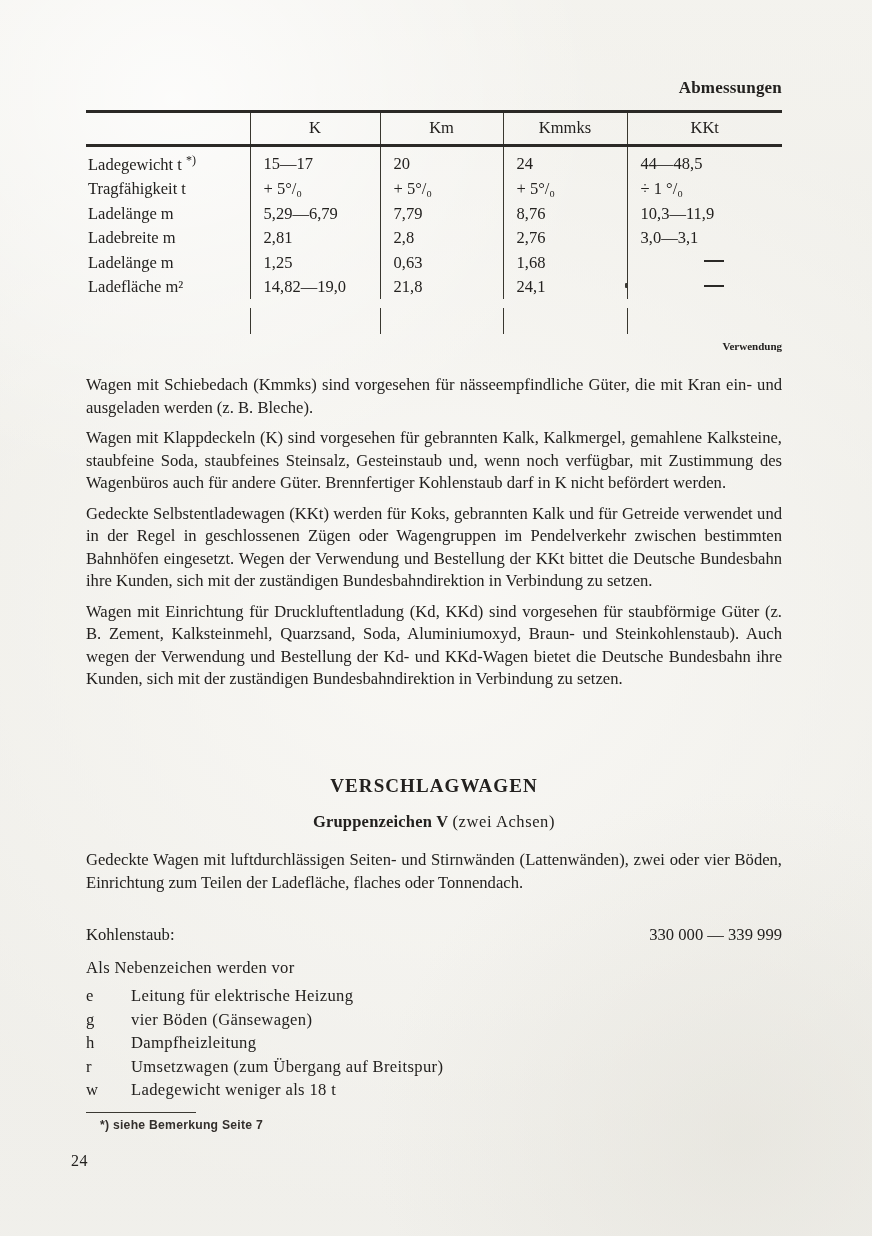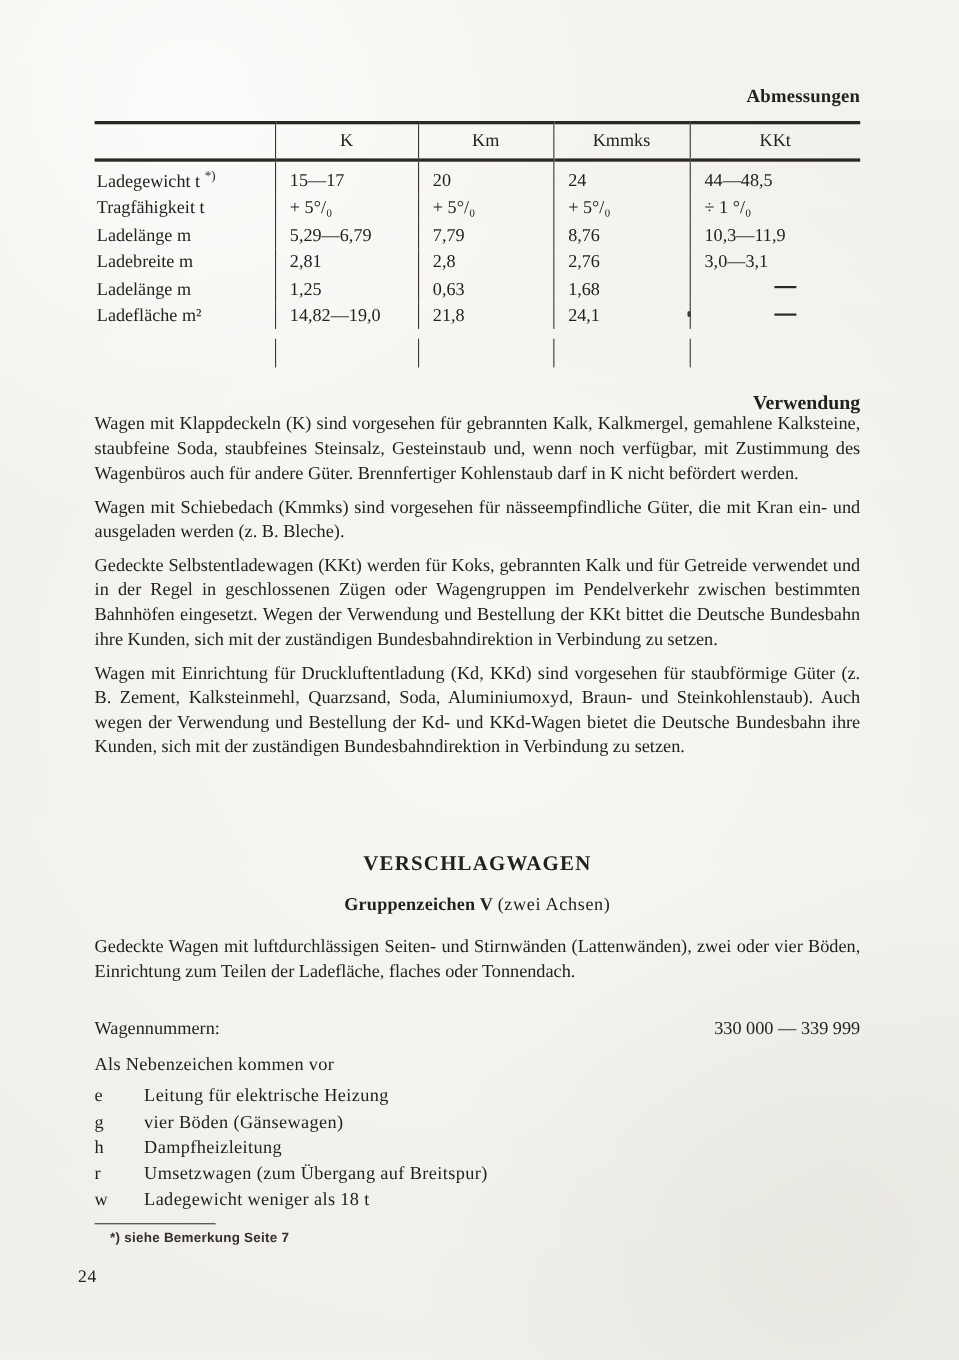--- a/index.html
+++ b/index.html
@@ -125,23 +125,23 @@
     width: 3px;
     height: 5px;
     background: #3a3832;
     border-radius: 1px;
   }
 
   
   #title-verwendung {
     position: absolute;
     left: 86px;
-    top: 356px;
-    width: 696px;
-    font-size: 18px;
+    top: 340px;
+    width: 696px;
+    font-size: 11px;
   }
   .body-block {
     position: absolute;
     left: 86px;
     width: 696px;
     font-size: 16.6px;
     line-height: 22.5px;
     text-align: justify;
   }
   .body-block p {
@@ -319,43 +319,43 @@
     <i style="left:164px"></i>
     <i style="left:294px"></i>
     <i style="left:417px"></i>
     <i style="left:541px"></i>
   </div>
   <div class="koksdot"></div>
 
   <div id="title-verwendung" class="h-center">Verwendung</div>
 
   <div id="verwendung-text" class="body-block">
+    <p class="lastline-left">Wagen mit Schiebedach (Kmmks) sind vorgesehen für nässeempfindliche Güter, die mit Kran ein- und ausgeladen werden (z. B. Bleche).</p>
     <p class="lastline-left">Wagen mit Klappdeckeln (K) sind vorgesehen für gebrannten Kalk, Kalkmergel, gemahlene Kalksteine, staubfeine Soda, staubfeines Steinsalz, Gesteinstaub und, wenn noch verfügbar, mit Zustimmung des Wagenbüros auch für andere Güter. Brennfertiger Kohlenstaub darf in K nicht befördert werden.</p>
-    <p class="lastline-left">Wagen mit Schiebedach (Kmmks) sind vorgesehen für nässeempfindliche Güter, die mit Kran ein- und ausgeladen werden (z. B. Bleche).</p>
     <p class="lastline-left">Gedeckte Selbstentladewagen (KKt) werden für Koks, gebrannten Kalk und für Getreide verwendet und in der Regel in geschlossenen Zügen oder Wagengruppen im Pendelverkehr zwischen bestimmten Bahnhöfen eingesetzt. Wegen der Verwendung und Bestellung der KKt bittet die Deutsche Bundesbahn ihre Kunden, sich mit der zuständigen Bundesbahndirektion in Verbindung zu setzen.</p>
     <p class="lastline-left">Wagen mit Einrichtung für Druckluftentladung (Kd, KKd) sind vorgesehen für staubförmige Güter (z. B. Zement, Kalksteinmehl, Quarzsand, Soda, Aluminiumoxyd, Braun- und Steinkohlenstaub). Auch wegen der Verwendung und Bestellung der Kd- und KKd-Wagen bietet die Deutsche Bundesbahn ihre Kunden, sich mit der zuständigen Bundesbahndirektion in Verbindung zu setzen.</p>
   </div>
 
   <div id="subtitle-gruppenzeichen">
     <b>Gruppenzeichen V</b>
     <span class="light">(zwei Achsen)</span>
   </div>
 
   <div id="title-verschlag">VERSCHLAGWAGEN</div>
 
   <div id="verschlag-desc" class="body-block">
     <p class="lastline-left">Gedeckte Wagen mit luftdurchlässigen Seiten- und Stirnwänden (Lattenwänden), zwei oder vier Böden, Einrichtung zum Teilen der Ladefläche, flaches oder Tonnendach.</p>
   </div>
 
   <div id="wagennummern">
-    <span>Wagennummern:</span>
+    <span>Kohlenstaub:</span>
     <span>330 000 — 339 999</span>
   </div>
 
-  <div id="nebenzeichen-intro">Als Nebenzeichen kommen vor</div>
+  <div id="nebenzeichen-intro">Als Nebenzeichen werden vor</div>
 
   <div id="nebenzeichen-list">
     <div class="nz-row">
       <span class="nz-code">e</span>
       <span>Leitung für elektrische Heizung</span>
     </div>
     <div class="nz-row">
       <span class="nz-code">g</span>
       <span>vier Böden (Gänsewagen)</span>
     </div>

